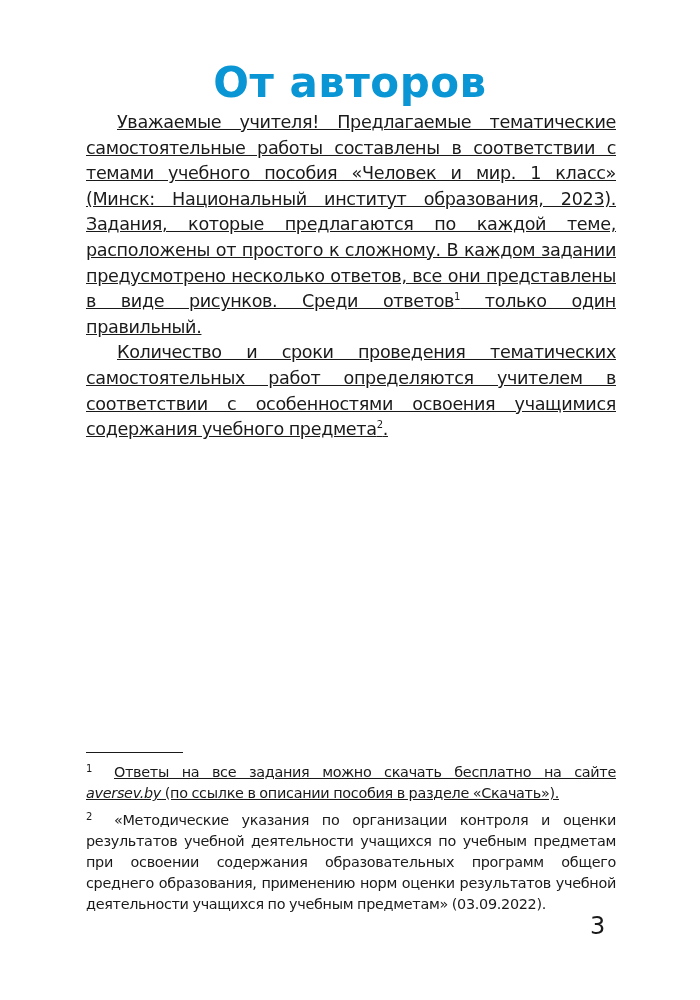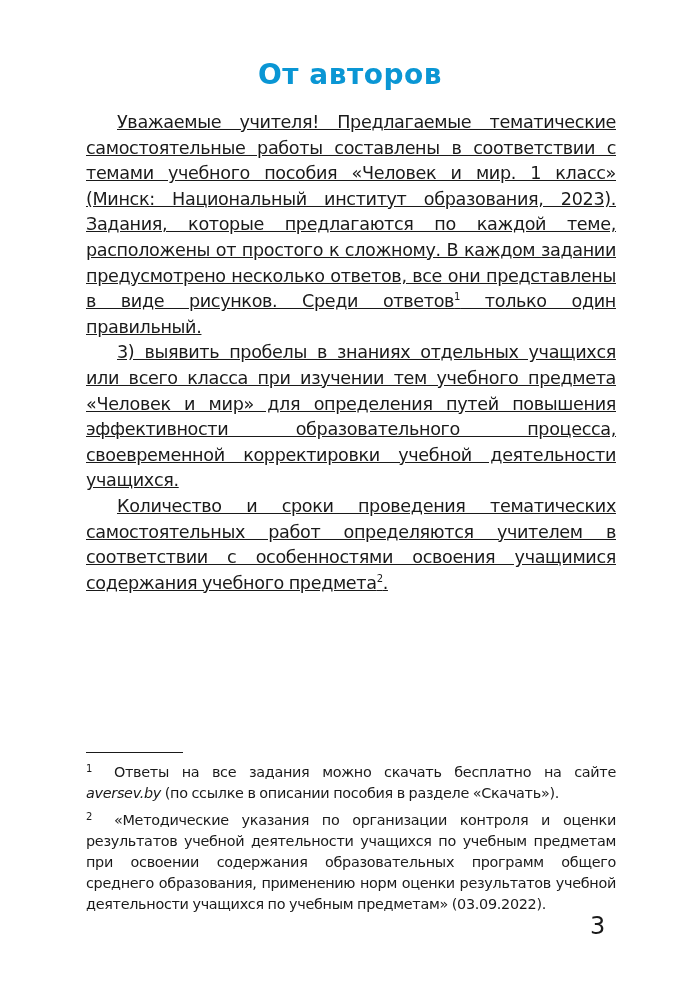--- a/index.html
+++ b/index.html
@@ -16,21 +16,21 @@
       color: #1a1a1a;
     }
     .page-title {
       position: absolute;
       top: 58px;
       left: 0;
       width: 700px;
       text-align: center;
       font-family: "DejaVu Sans", sans-serif;
       font-weight: bold;
-      font-size: 28px;
+      font-size: 42px;
       color: #0a96d4;
       letter-spacing: 0.5px;
       margin: 0;
     }
     .body-text {
       position: absolute;
       top: 110px;
       left: 86px;
       width: 530px;
       font-size: 17.6px;
@@ -90,24 +90,23 @@
       color: #1a1a1a;
     }
   </style>
 </head>
 <body>
 
 <h1 class="page-title">От авторов</h1>
 
 <div class="body-text" lang="ru">
   <p style="hyphens:auto;"><span>Уважаемые учителя! Предлагаемые тематические самостоятельные работы составлены в соответствии с темами учебного пособия «Человек и мир. 1 класс» (Минск: Национальный институт образования, 2023). Задания, которые предлагаются по каждой теме, расположены от простого к сложному. В каждом задании предусмотрено несколько ответов, все они представлены в виде рисунков. Среди ответов</span><sup>1</sup><span> только один правильный.</span></p>
-  <p style="hyphens:auto;">3) выявить пробелы в знаниях отдельных учащихся или всего класса при изучении тем учебного предмета «Человек и мир» для определения путей повышения эффективности образовательного процесса, своевременной корректировки учебной деятельности учащихся.</p>
   <p style="hyphens:auto;"><span>Количество и сроки проведения тематических самостоятельных работ определяются учителем в соответствии с особенностями освоения учащимися содержания учебного предмета</span><sup>2</sup><span>.</span></p>
 </div>
 
 <div class="fn-rule"></div>
 
 <div class="footnotes" lang="ru">
-  <p class="fn" style="hyphens:auto;"><span class="fn-mark">1</span><span>Ответы на все задания можно скачать бесплатно на сайте </span><span class="fn-link">aversev.by</span><span> (по ссылке в описании пособия в разделе «Скачать»).</span></p>
+  <p class="fn" style="hyphens:auto;text-decoration:underline;"><span class="fn-mark">1</span><span>Ответы на все задания можно скачать бесплатно на сайте </span><span class="fn-link">aversev.by</span><span> (по ссылке в описании пособия в разделе «Скачать»).</span></p>
   <p class="fn" style="hyphens:auto;"><span class="fn-mark">2</span><span>«Методические указания по организации контроля и оценки результатов учебной деятельности учащихся по учебным предметам при освоении содержания образовательных программ общего среднего образования, применению норм оценки результатов учебной деятельности учащихся по учебным предметам» (03.09.2022).</span></p>
 </div>
 
 <div class="page-number">3</div>
 
 </body></html>

